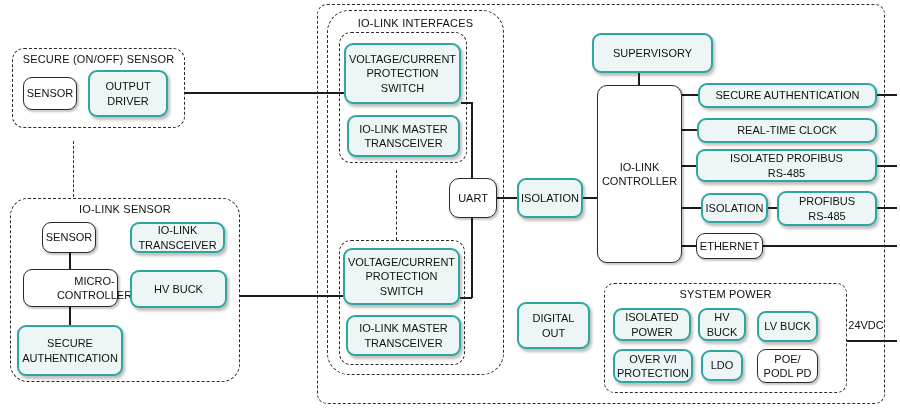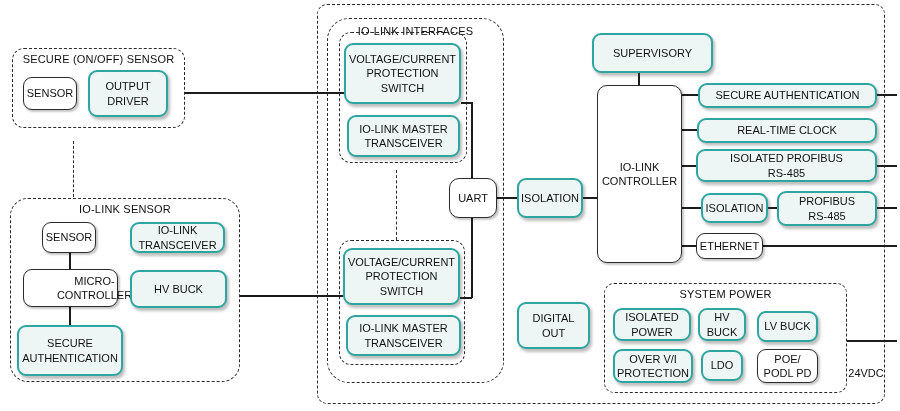--- a/index.html
+++ b/index.html
@@ -44,21 +44,21 @@
   <div class="group" style="left:12px;top:48px;width:173px;height:80px;border-radius:12px;">
     <div class="group-title">SECURE (ON/OFF) SENSOR</div>
   </div>
 
   <div class="group" style="left:10px;top:198px;width:230px;height:184px;border-radius:18px;">
     <div class="group-title">IO-LINK SENSOR</div>
   </div>
 
   <div class="group" style="left:317px;top:4px;width:568px;height:400px;border-radius:10px;"></div>
 
-  <div class="group" style="left:327px;top:10px;width:177px;height:365px;border-radius:22px;margin-top:8px;">
+  <div class="group" style="left:327px;top:10px;width:177px;height:365px;border-radius:22px;">
     <div class="group-title" style="top:6px;">IO-LINK INTERFACES</div>
   </div>
 
   <div class="group" style="left:339px;top:32px;width:128px;height:131px;border-radius:12px;"></div>
 
   <div class="group" style="left:339px;top:240px;width:126px;height:125px;border-radius:12px;"></div>
 
   <div class="group" style="left:604px;top:283px;width:243px;height:110px;border-radius:10px;">
     <div class="group-title">SYSTEM POWER</div>
   </div>
@@ -82,21 +82,21 @@
   <div class="line h" style="left:682px;top:245px;width:14px;"></div>
   <div class="line h" style="left:877px;top:94px;width:20px;"></div>
   <div class="line h" style="left:877px;top:165px;width:20px;"></div>
   <div class="line h" style="left:877px;top:207px;width:20px;"></div>
   <div class="line h" style="left:763px;top:245px;width:134px;"></div>
   <div class="line h" style="left:847px;top:340px;width:50px;"></div>
 
   <div class="dline" style="left:73px;top:141px;height:56px;"></div>
   <div class="dline" style="left:396px;top:170px;height:70px;"></div>
 
-  <div class="floating-label" style="left:847px;top:318px;width:38px;font-size:11px;margin-top:48px;">24VDC</div>
+  <div class="floating-label" style="left:847px;top:318px;width:38px;font-size:11px;">24VDC</div>
 
   <div class="box white" style="left:23px;top:77px;width:54px;height:33px;">SENSOR</div>
   <div class="box white" style="left:42px;top:222px;width:54px;height:31px;">SENSOR</div>
   <div class="box white" style="left:23px;top:269px;width:95px;height:38px;padding-left:48px;">MICRO-
 CONTROLLER</div>
   <div class="box white" style="left:449px;top:178px;width:48px;height:40px;border-radius:10px;">UART</div>
   <div class="box white" style="left:597px;top:85px;width:85px;height:178px;border-radius:10px;">IO-LINK
 CONTROLLER</div>
   <div class="box white" style="left:696px;top:233px;width:67px;height:26px;">ETHERNET</div>
   <div class="box white" style="left:757px;top:349px;width:61px;height:34px;">POE/

